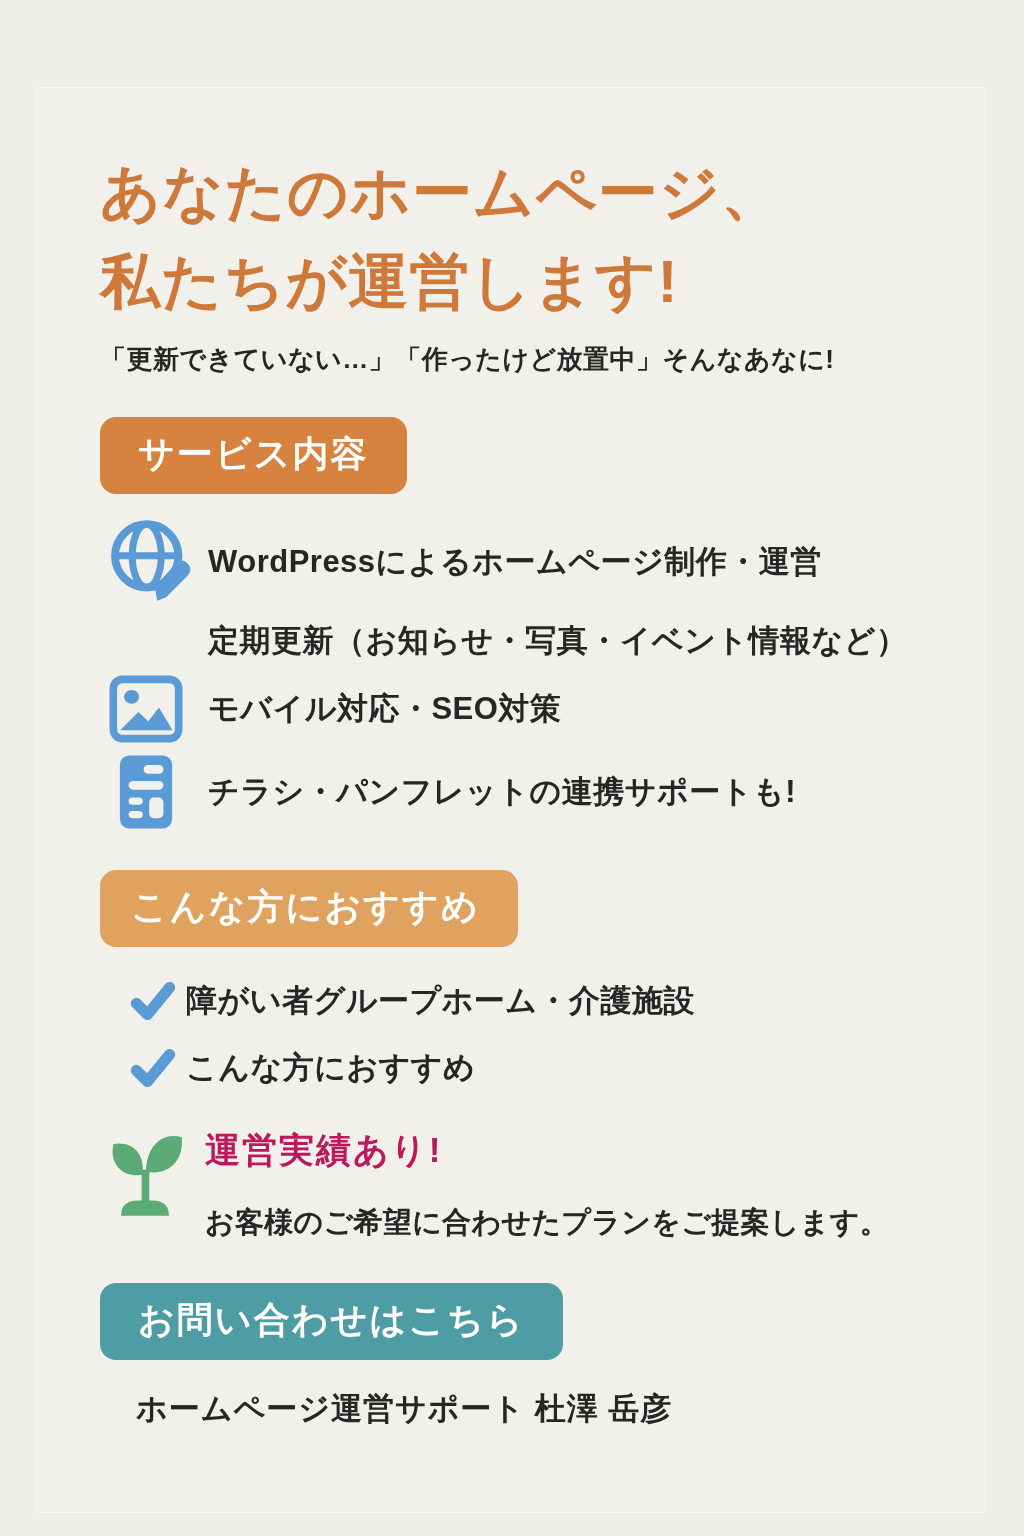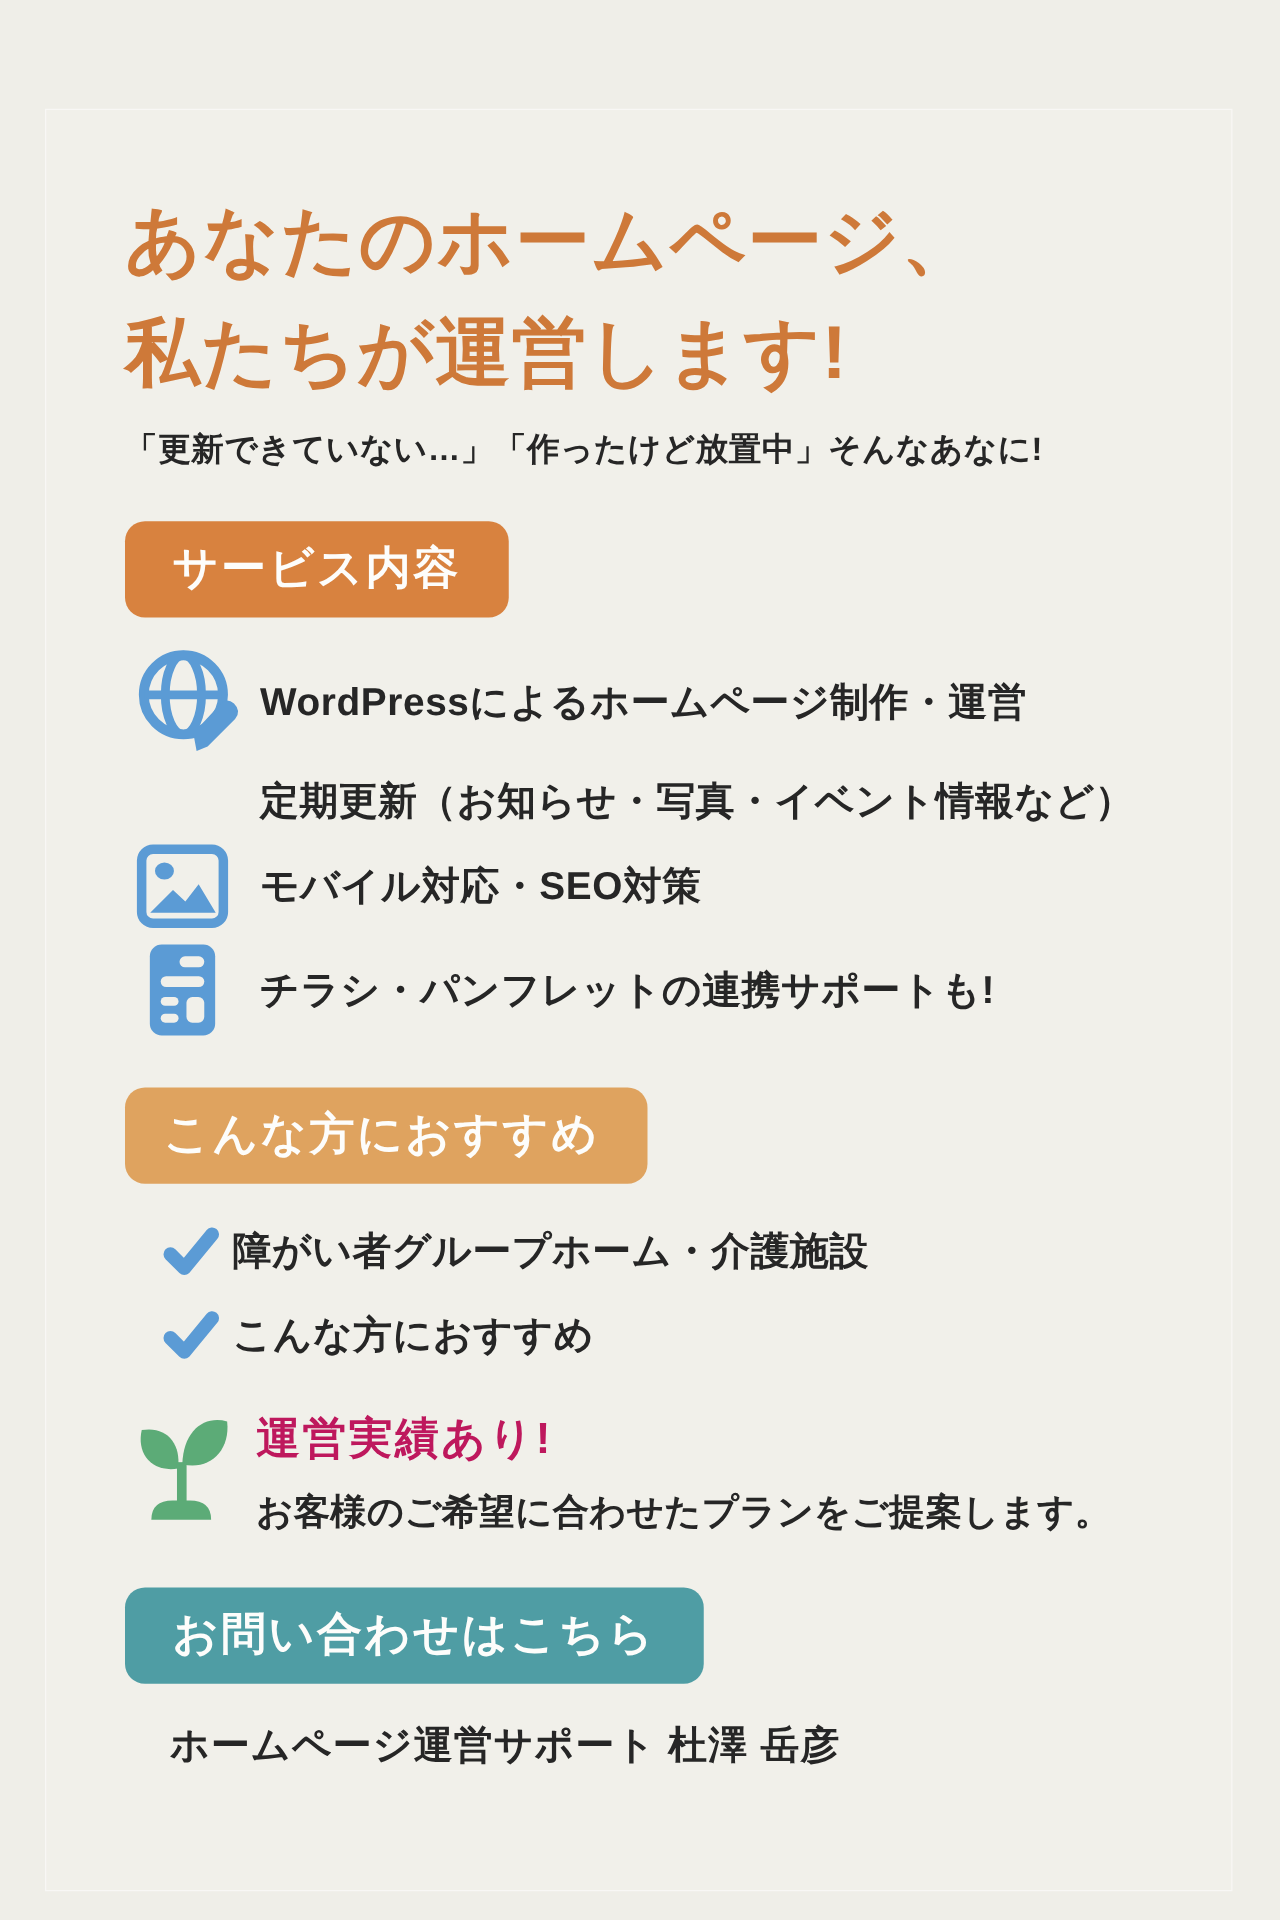--- a/index.html
+++ b/index.html
@@ -46,21 +46,21 @@
   .service-text { font-size:31px; font-weight:800; letter-spacing:0.5px; }
   
   .check-list { margin-top:20px; list-style:none; }
   .check-row { display:flex; align-items:center; min-height:67px; }
   .check-cell { width:86px; flex:0 0 86px; padding-left:30px; }
   .check-text { font-size:31px; font-weight:800; letter-spacing:0.5px; }
   
   .track { display:flex; margin-top:26px; }
   .track-icon { width:105px; flex:0 0 105px; padding-left:2px; }
   .track-title { font-size:35px; font-weight:900; color:#be185d; letter-spacing:2px; }
-  .track-desc { margin-top:16px; font-size:29px; font-weight:800; letter-spacing:0.3px; }
+  .track-desc { margin-top:29px; font-size:29px; font-weight:800; letter-spacing:0.3px; }
   
   .contact-provider { margin-top:28px; margin-left:36px; font-size:31px; font-weight:800; letter-spacing:1px; }
   svg { display:block; }
 </style>
 </head>
 <body>
 
 <div class="paper-outer"></div>
 <div class="paper"></div>
 

